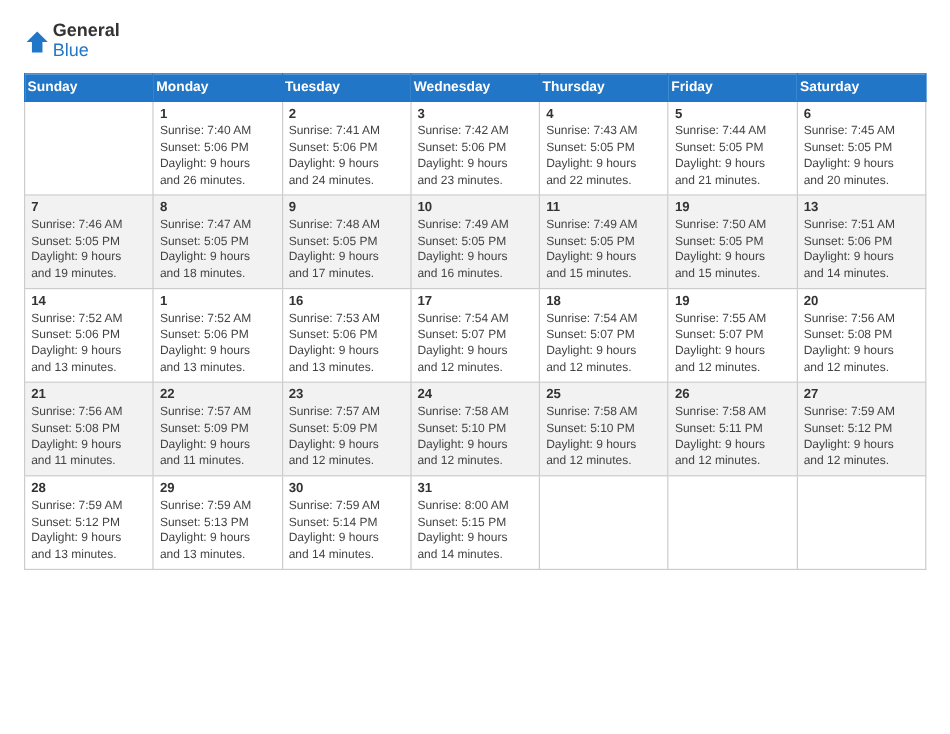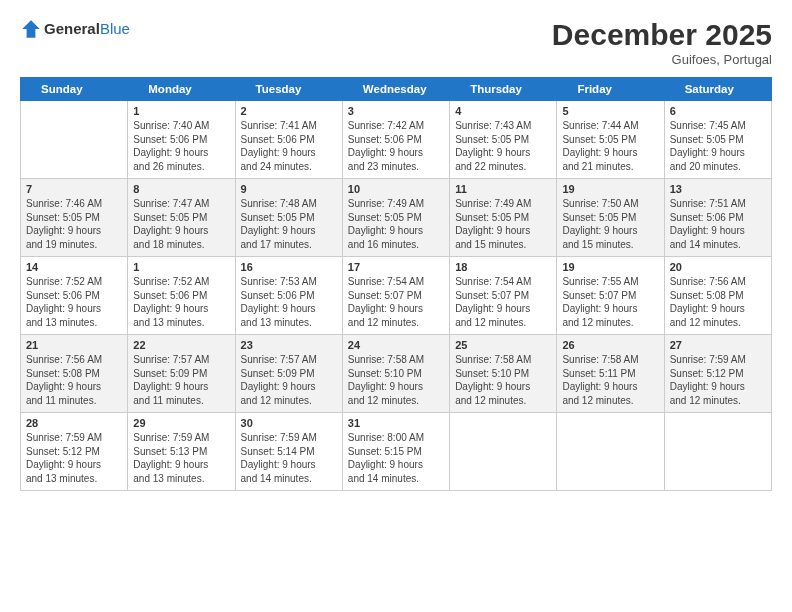--- a/index.html
+++ b/index.html
@@ -21,21 +21,21 @@
       justify-content: space-between;
       align-items: flex-start;
       margin-bottom: 10px;
     }
     .logo {
       display: flex;
       align-items: center;
     }
     .logo-text {
       display: flex;
-      flex-direction: row;
+      flex-direction: column;
       line-height: 1.1;
     }
     .logo-general {
       font-size: 15px;
       font-weight: bold;
       color: #333;
     }
     .logo-blue {
       font-size: 15px;
       font-weight: normal;
@@ -60,21 +60,21 @@
     }
     .calendar {
       width: 100%;
       border-collapse: collapse;
       font-size: 10.5px;
     }
     .calendar th {
       background: #2176c7;
       color: #fff;
       text-align: left;
-      padding: 5px 20px;
+      padding: 5px 2px;
       font-size: 11.5px;
       font-weight: bold;
       border: 1px solid #2176c7;
     }
     .calendar td {
       border: 1px solid #ccc;
       vertical-align: top;
       padding: 4px 5px;
       width: calc(100% / 7);
       height: 78px;
@@ -108,24 +108,20 @@
   <div class="header">
     <div class="logo">
       <svg class="logo-icon" viewBox="0 0 40 40">
         <polygon points="20,4 36,20 28,20 28,36 12,36 12,20 4,20" fill="#2176c7"></polygon>
       </svg>
       <div class="logo-text">
         <span class="logo-general">General</span>
         <span class="logo-blue">Blue</span>
       </div>
     </div>
-    <div class="title-block">
-      <div class="month-title">December 2025</div>
-      <div class="subtitle">Guifoes, Portugal</div>
-    </div>
   </div>
 
   <table class="calendar" id="cal-table">
     <thead id="cal-head">
         <tr>
           <th>Sunday</th>
           <th>Monday</th>
           <th>Tuesday</th>
           <th>Wednesday</th>
           <th>Thursday</th>

